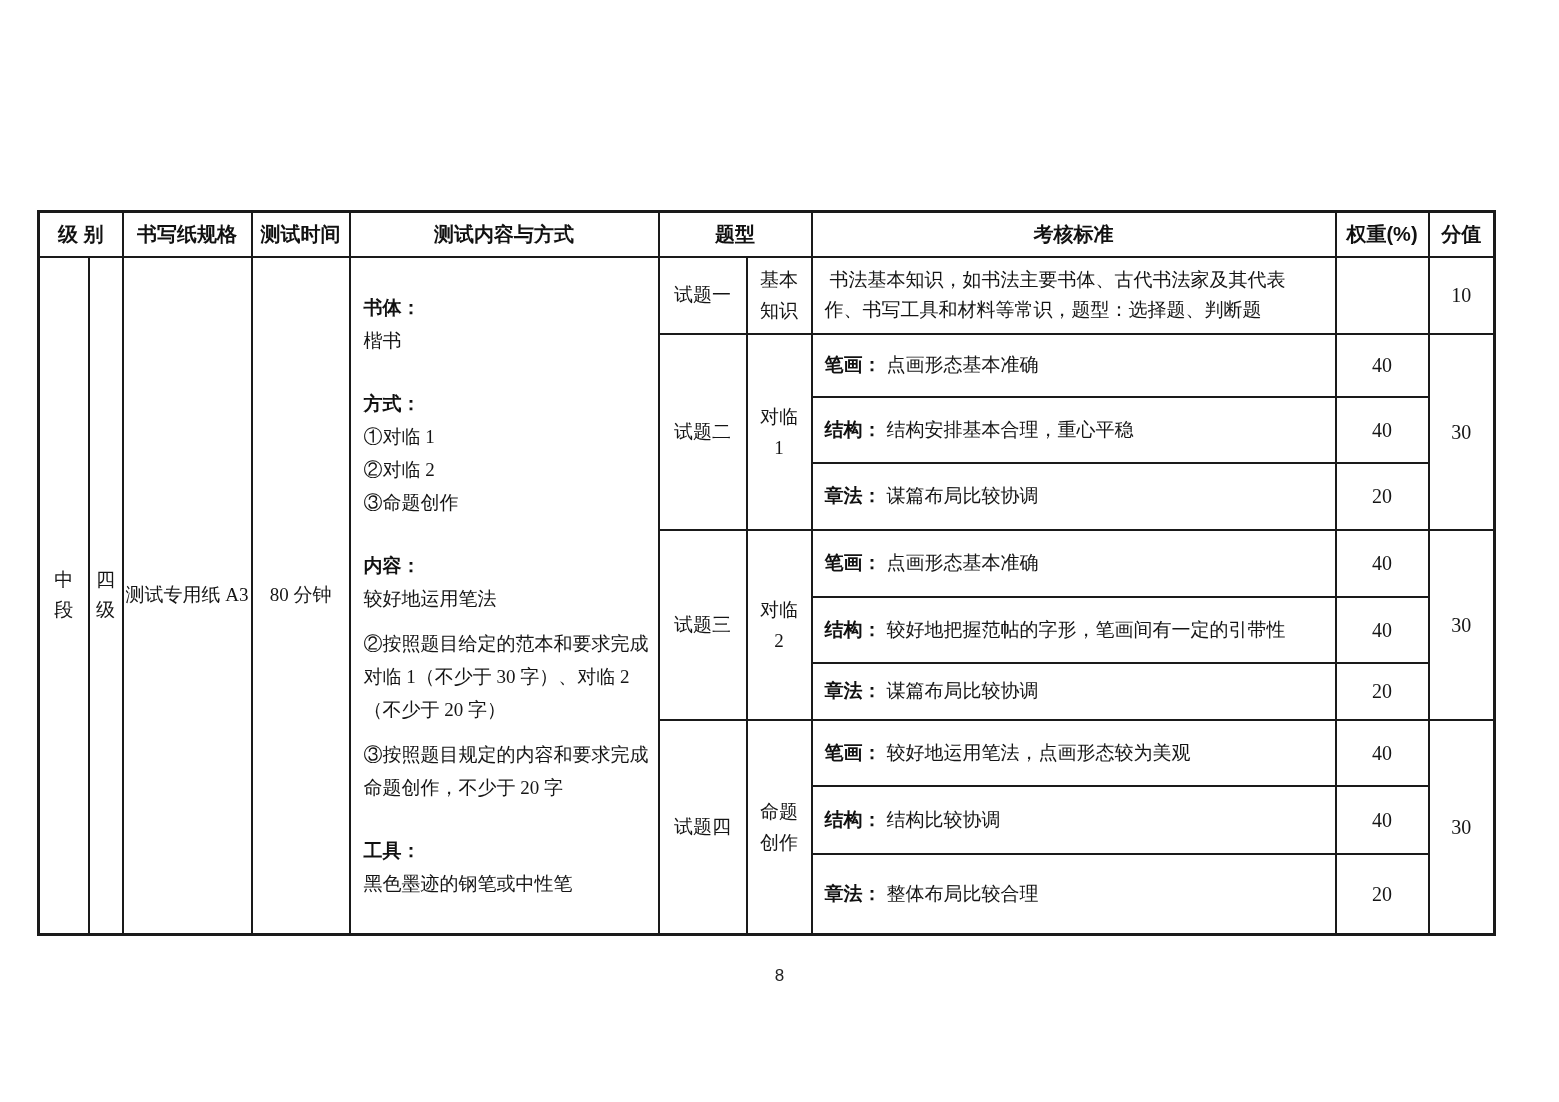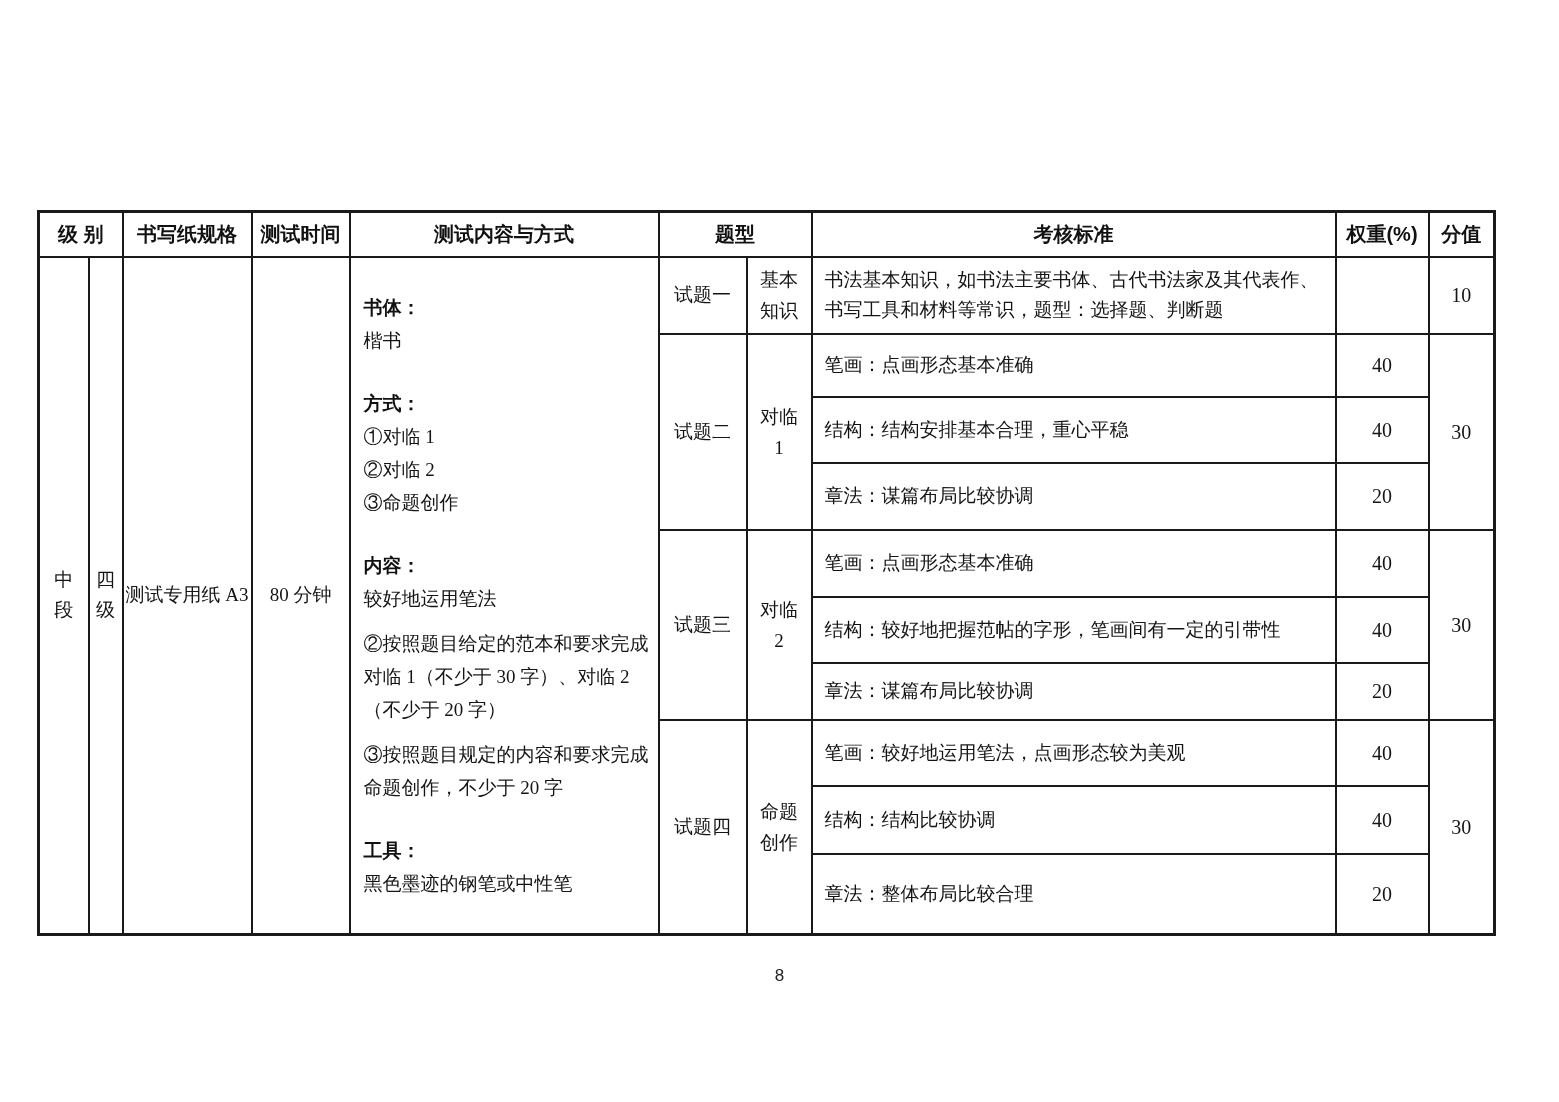--- a/index.html
+++ b/index.html
@@ -22,21 +22,22 @@
   }
   td {
     font-size:19px; line-height:30px; text-align:center; vertical-align:middle;
     padding:2px; color:#151515;
   }
   td.narrow   { padding:2px 6px; }
   td.typecell { padding:2px 10px; line-height:31px;text-align:center; }
   td.crit     { text-align:left; padding:4px 12px; }
   td.content-cell { text-align:left; padding:4px 0 4px 13px;margin-top:22px; }
   .lbl {
-    font-family:"Liberation Sans", sans-serif; font-weight:normal; color:#111;
+    font-family:"Liberation Sans", sans-serif; font-weight:bold; color:#111;
+    margin-right:5px;
   }
   .content-inner {
     display:flex; flex-direction:column; justify-content:center;
     height:667px; line-height:33px; font-size:19px;
   }
   .sec + .sec { margin-top:30px; }
   .p2 { margin-top:12px; }
   .h {
     font-family:"Liberation Sans", sans-serif; font-weight:bold; color:#111;
   }

